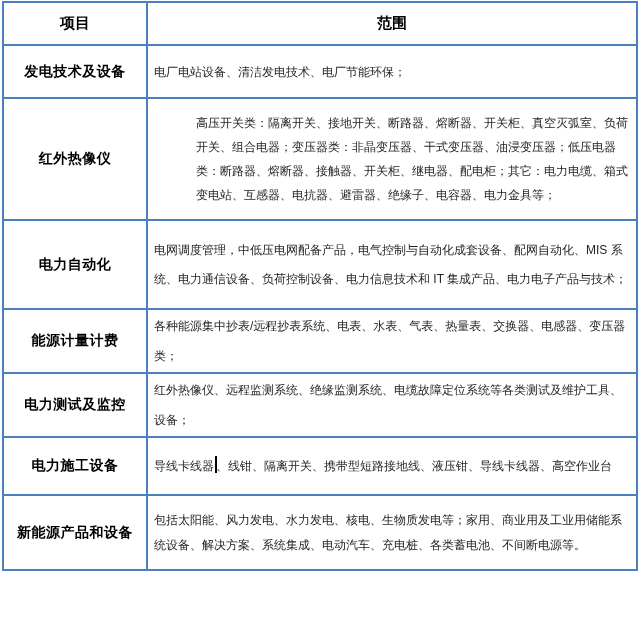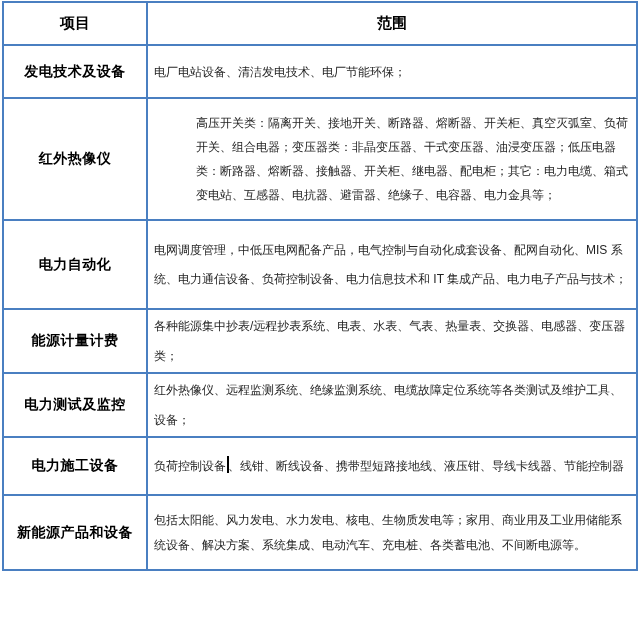--- a/index.html
+++ b/index.html
@@ -102,21 +102,21 @@
     <tr class="r-4">
       <td class="item-cell">能源计量计费</td>
       <td class="scope-cell">各种能源集中抄表/远程抄表系统、电表、水表、气表、热量表、交换器、电感器、变压器类；</td>
     </tr>
     <tr class="r-5">
       <td class="item-cell">电力测试及监控</td>
       <td class="scope-cell">红外热像仪、远程监测系统、绝缘监测系统、电缆故障定位系统等各类测试及维护工具、设备；</td>
     </tr>
     <tr class="r-7">
       <td class="item-cell">电力施工设备</td>
-      <td class="scope-cell"><span>负荷控制设备</span><span class="caret"></span><span>、线钳、断线设备、携带型短路接地线、液压钳、导线卡线器、节能控制器</span></td>
+      <td class="scope-cell"><span>导线卡线器</span><span class="caret"></span><span>、线钳、隔离开关、携带型短路接地线、液压钳、导线卡线器、高空作业台</span></td>
     </tr>
     <tr class="r-8">
       <td class="item-cell">新能源产品和设备</td>
       <td class="scope-cell">包括太阳能、风力发电、水力发电、核电、生物质发电等；家用、商业用及工业用储能系统设备、解决方案、系统集成、电动汽车、充电桩、各类蓄电池、不间断电源等。</td>
     </tr>
   </tbody>
     </table>
 </div>
 
 </body></html>

